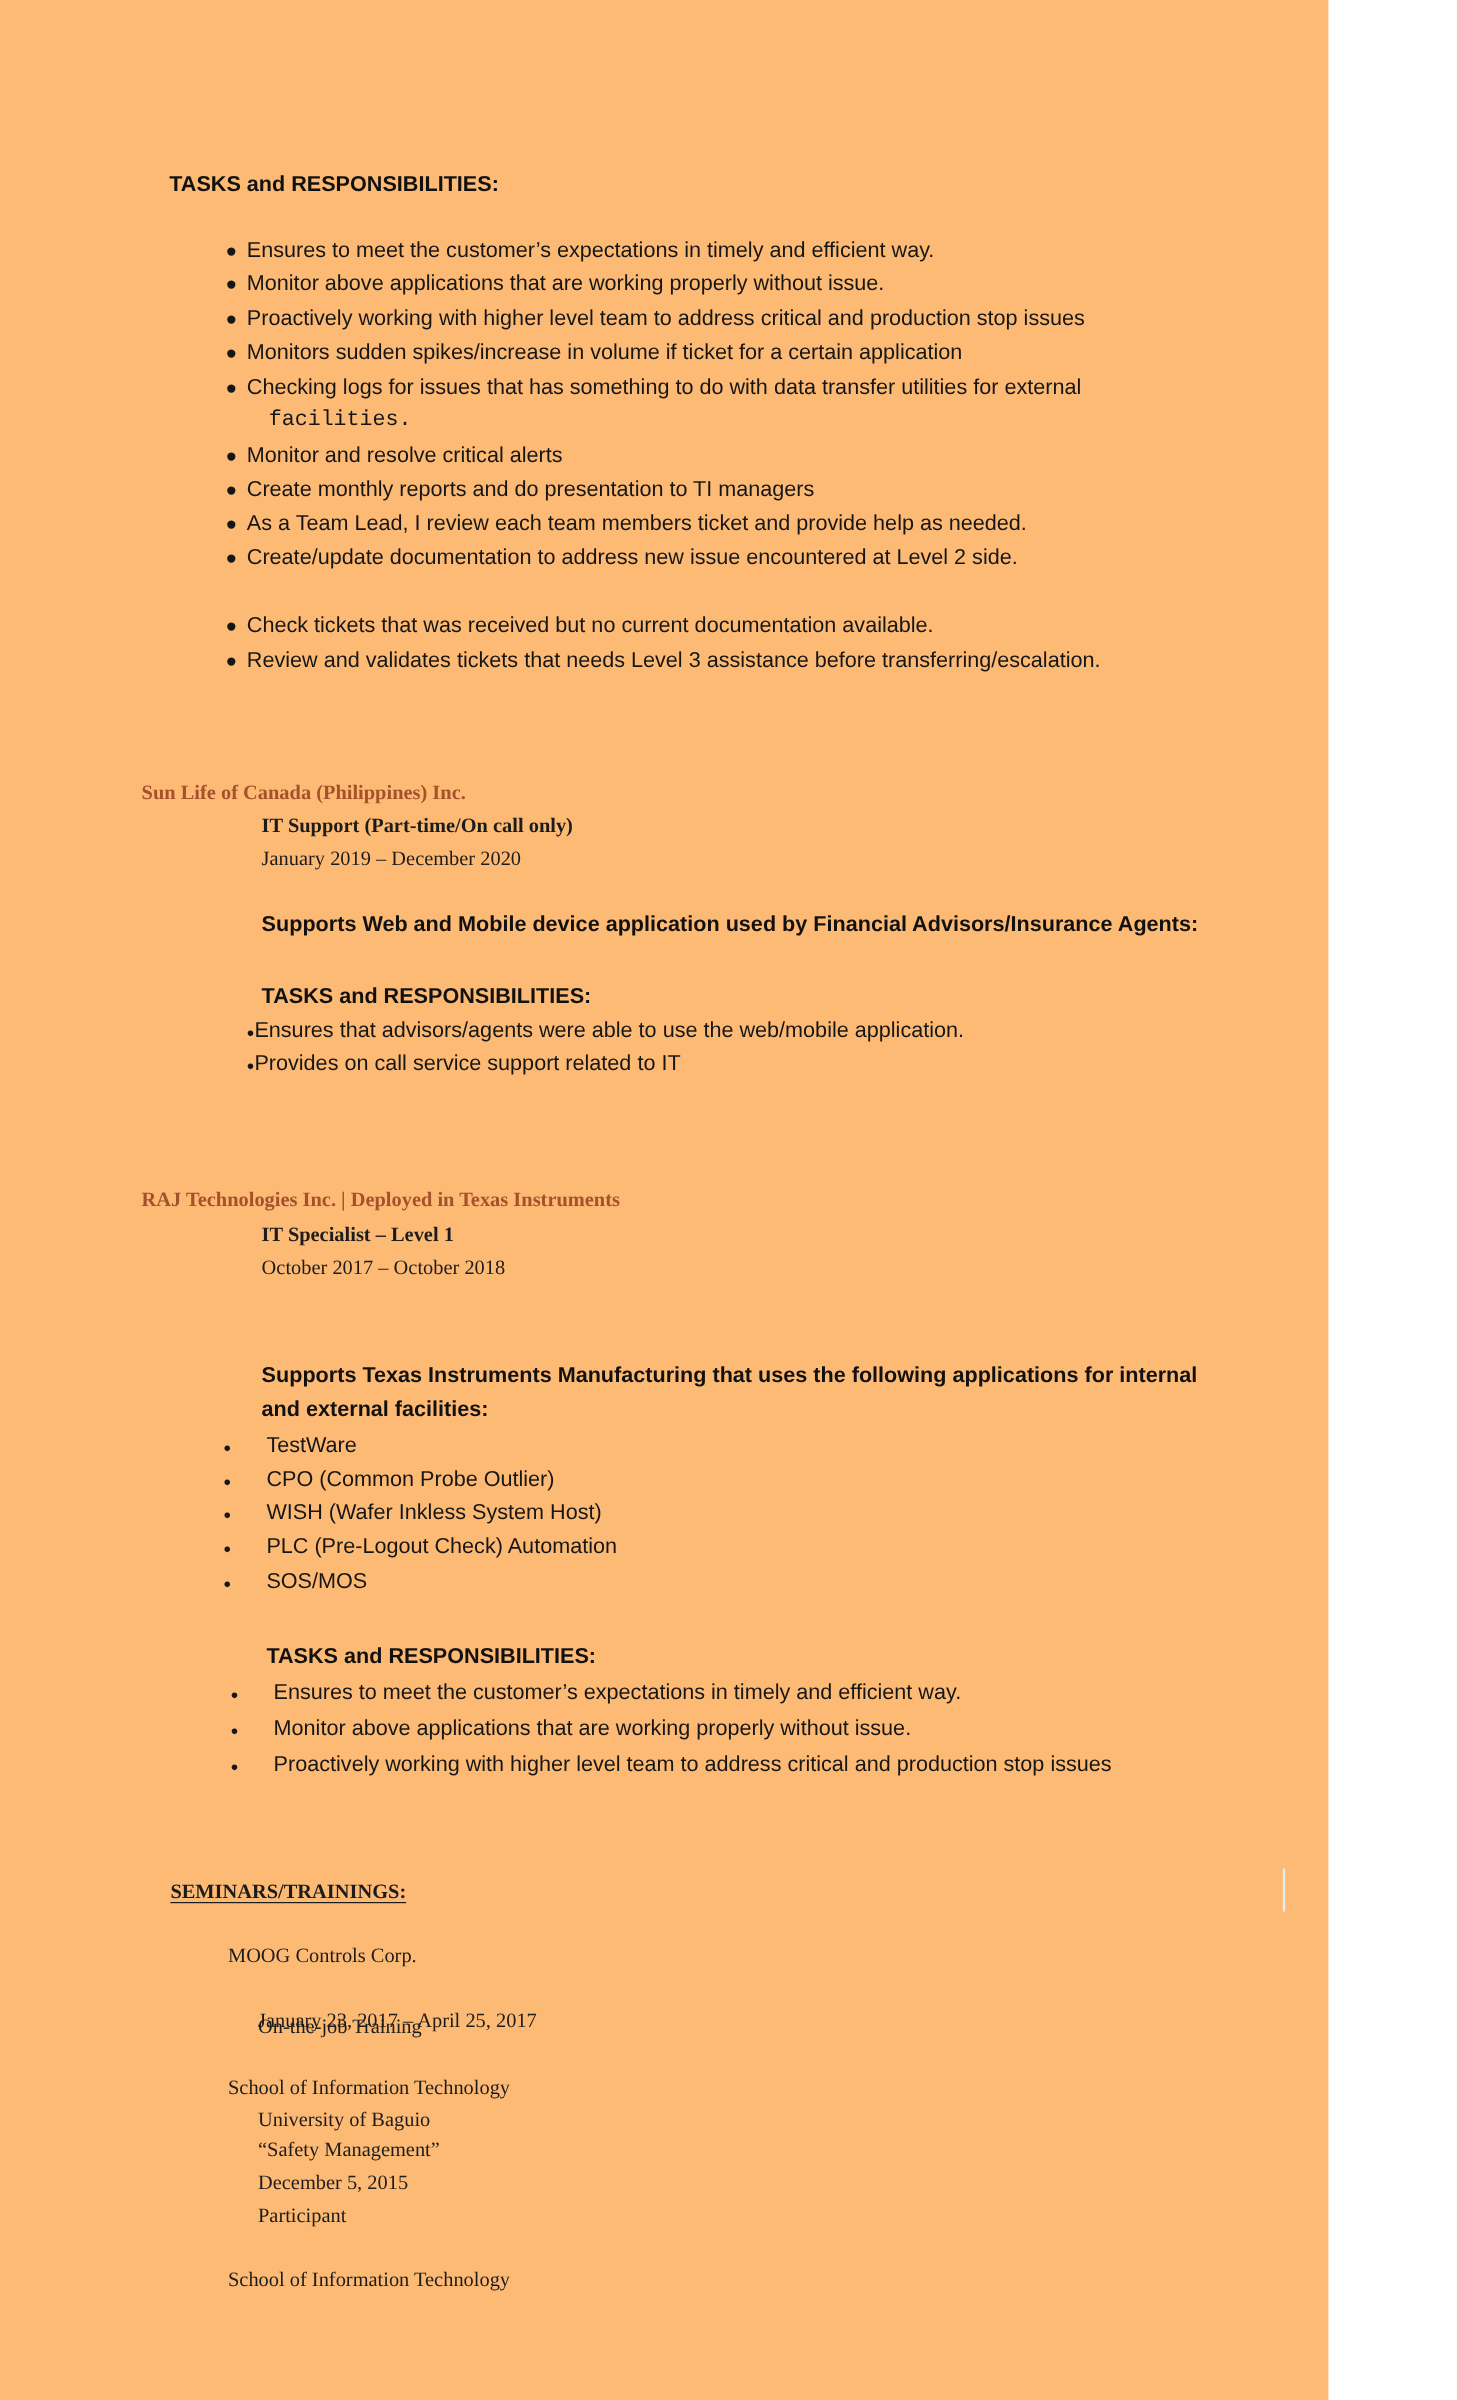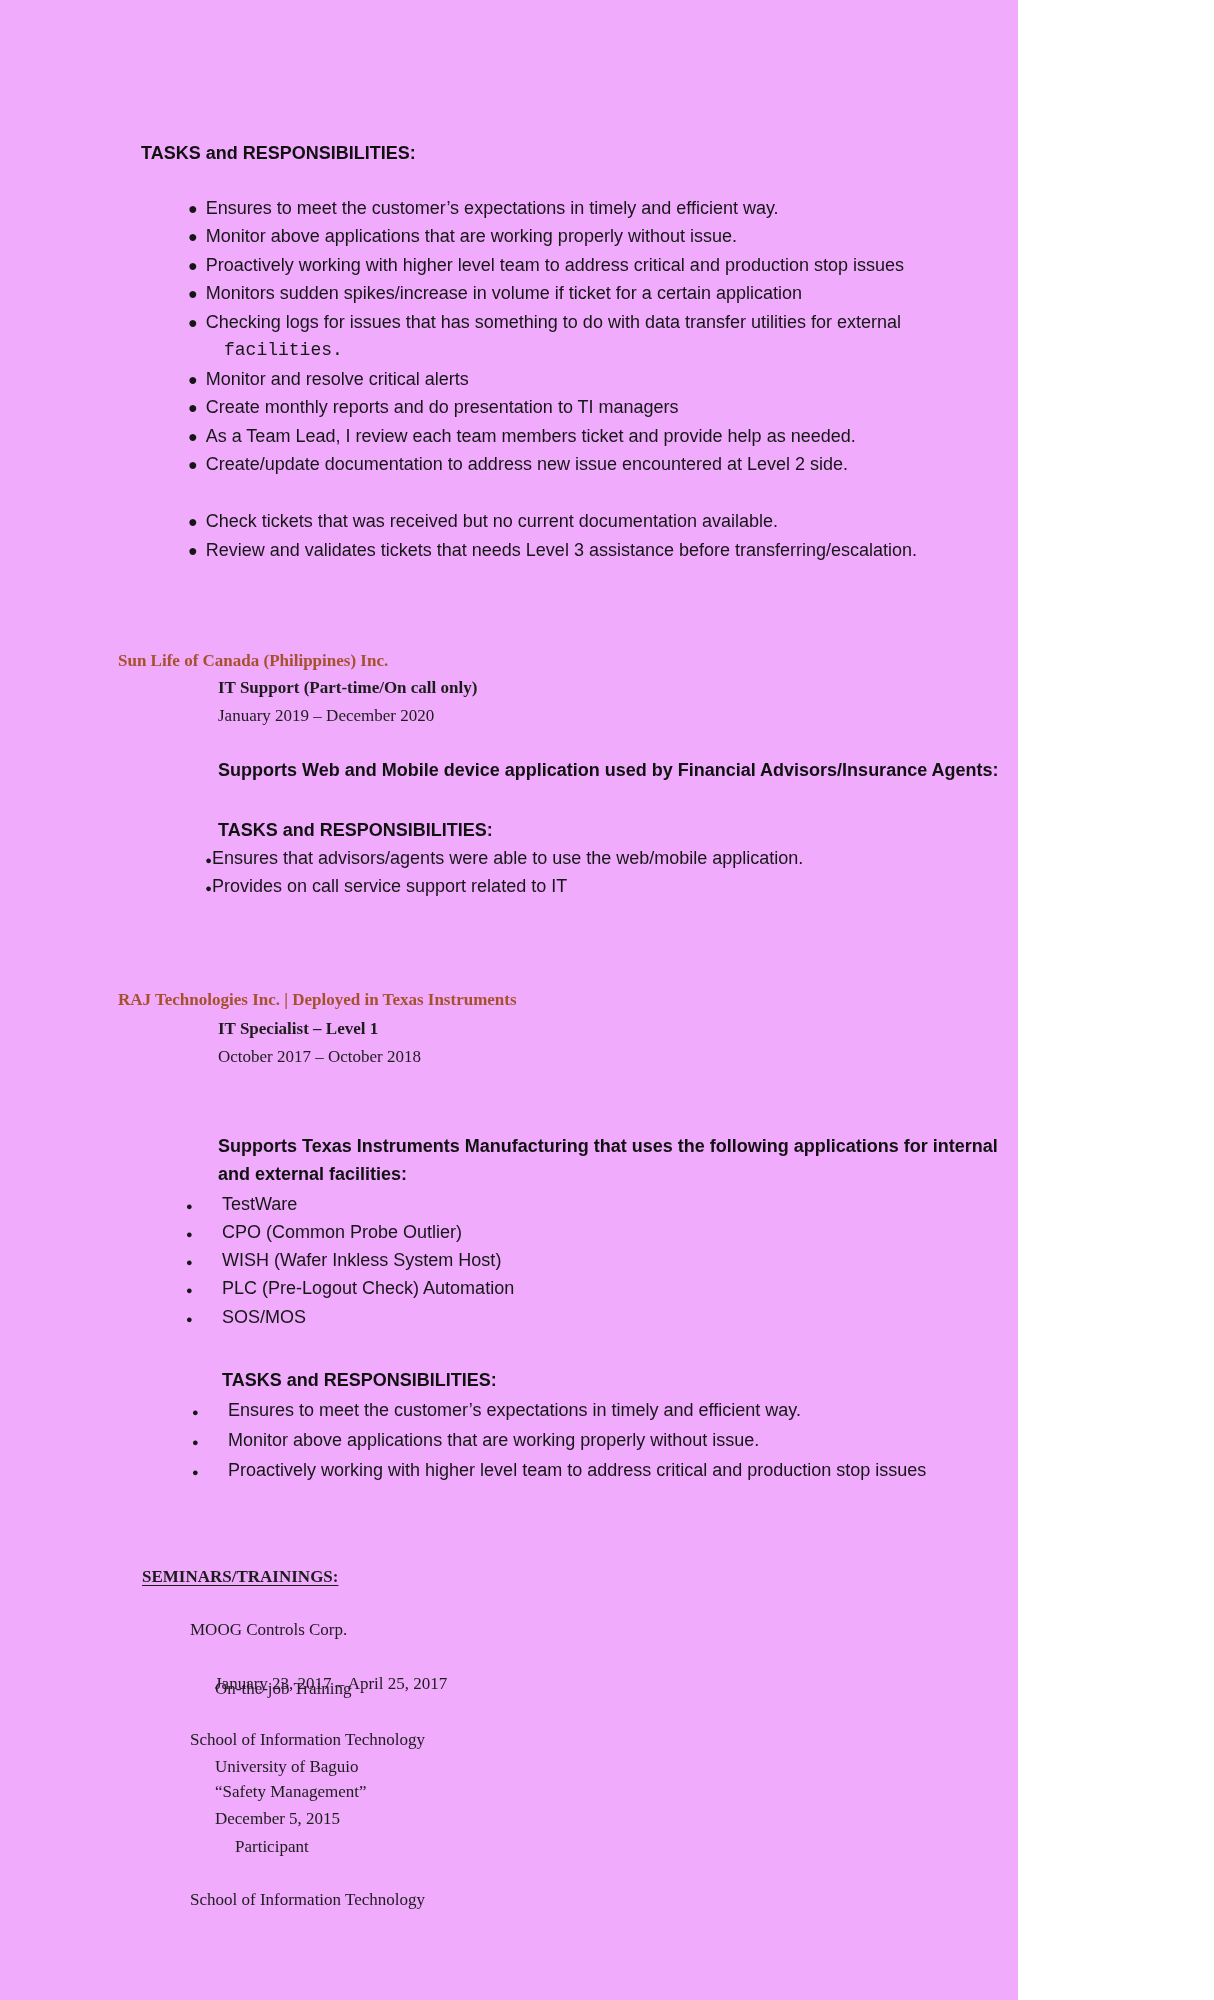--- a/index.html
+++ b/index.html
@@ -1,18 +1,18 @@
 <!DOCTYPE html>
 <html style="--accent: #A5512C;"><head>
 <meta charset="utf-8">
 <style>
   :root { --accent:#A5512C; --ink:#1c1c1c; }
   html,body { margin:0; padding:0; background:#ffffff; }
   .page {
-    position:relative; width:1018px; height:2000px; background:#f0abfc;
+    position:relative; width:1107px; height:2000px; background:#fdba74;
     overflow:hidden;
     font-family:"Liberation Sans", sans-serif; color:var(--ink);
   }
   .abs { position:absolute; white-space:nowrap; line-height:1.25; }
 
   
   .sans { font-family:"Liberation Sans", sans-serif; font-size:18px; color:#161616; }
   .sans-h { font-family:"Liberation Sans", sans-serif; font-size:18px; font-weight:bold; color:#111111; }
 
   
@@ -84,19 +84,19 @@
   <div class="abs serif-b underl" style="left:142px; top:1566px;">SEMINARS/TRAININGS:</div>
 
   <div class="abs serif" style="left:190px; top:1619px;">MOOG Controls Corp.</div>
   <div class="abs serif" style="left:215px; top:1646px;margin-top:32px;">On-the-job Training</div>
   <div class="abs serif" style="left:215px; top:1673px;">January 23, 2017 – April 25, 2017</div>
 
   <div class="abs serif" style="left:190px; top:1729px;">School of Information Technology</div>
   <div class="abs serif" style="left:215px; top:1756px;">University of Baguio</div>
   <div class="abs serif" style="left:215px; top:1781px;">“Safety Management”</div>
   <div class="abs serif" style="left:215px; top:1808px;">December 5, 2015</div>
-  <div class="abs serif" style="left:215px; top:1836px;margin-left:20px;">Participant</div>
+  <div class="abs serif" style="left:215px; top:1836px;">Participant</div>
 
   <div class="abs serif" style="left:190px; top:1889px;">School of Information Technology</div>
 
   <div class="artifact" style="left:1069px; top:1557px; height:36px;"></div>
 
 </div>
 
 </body></html>

